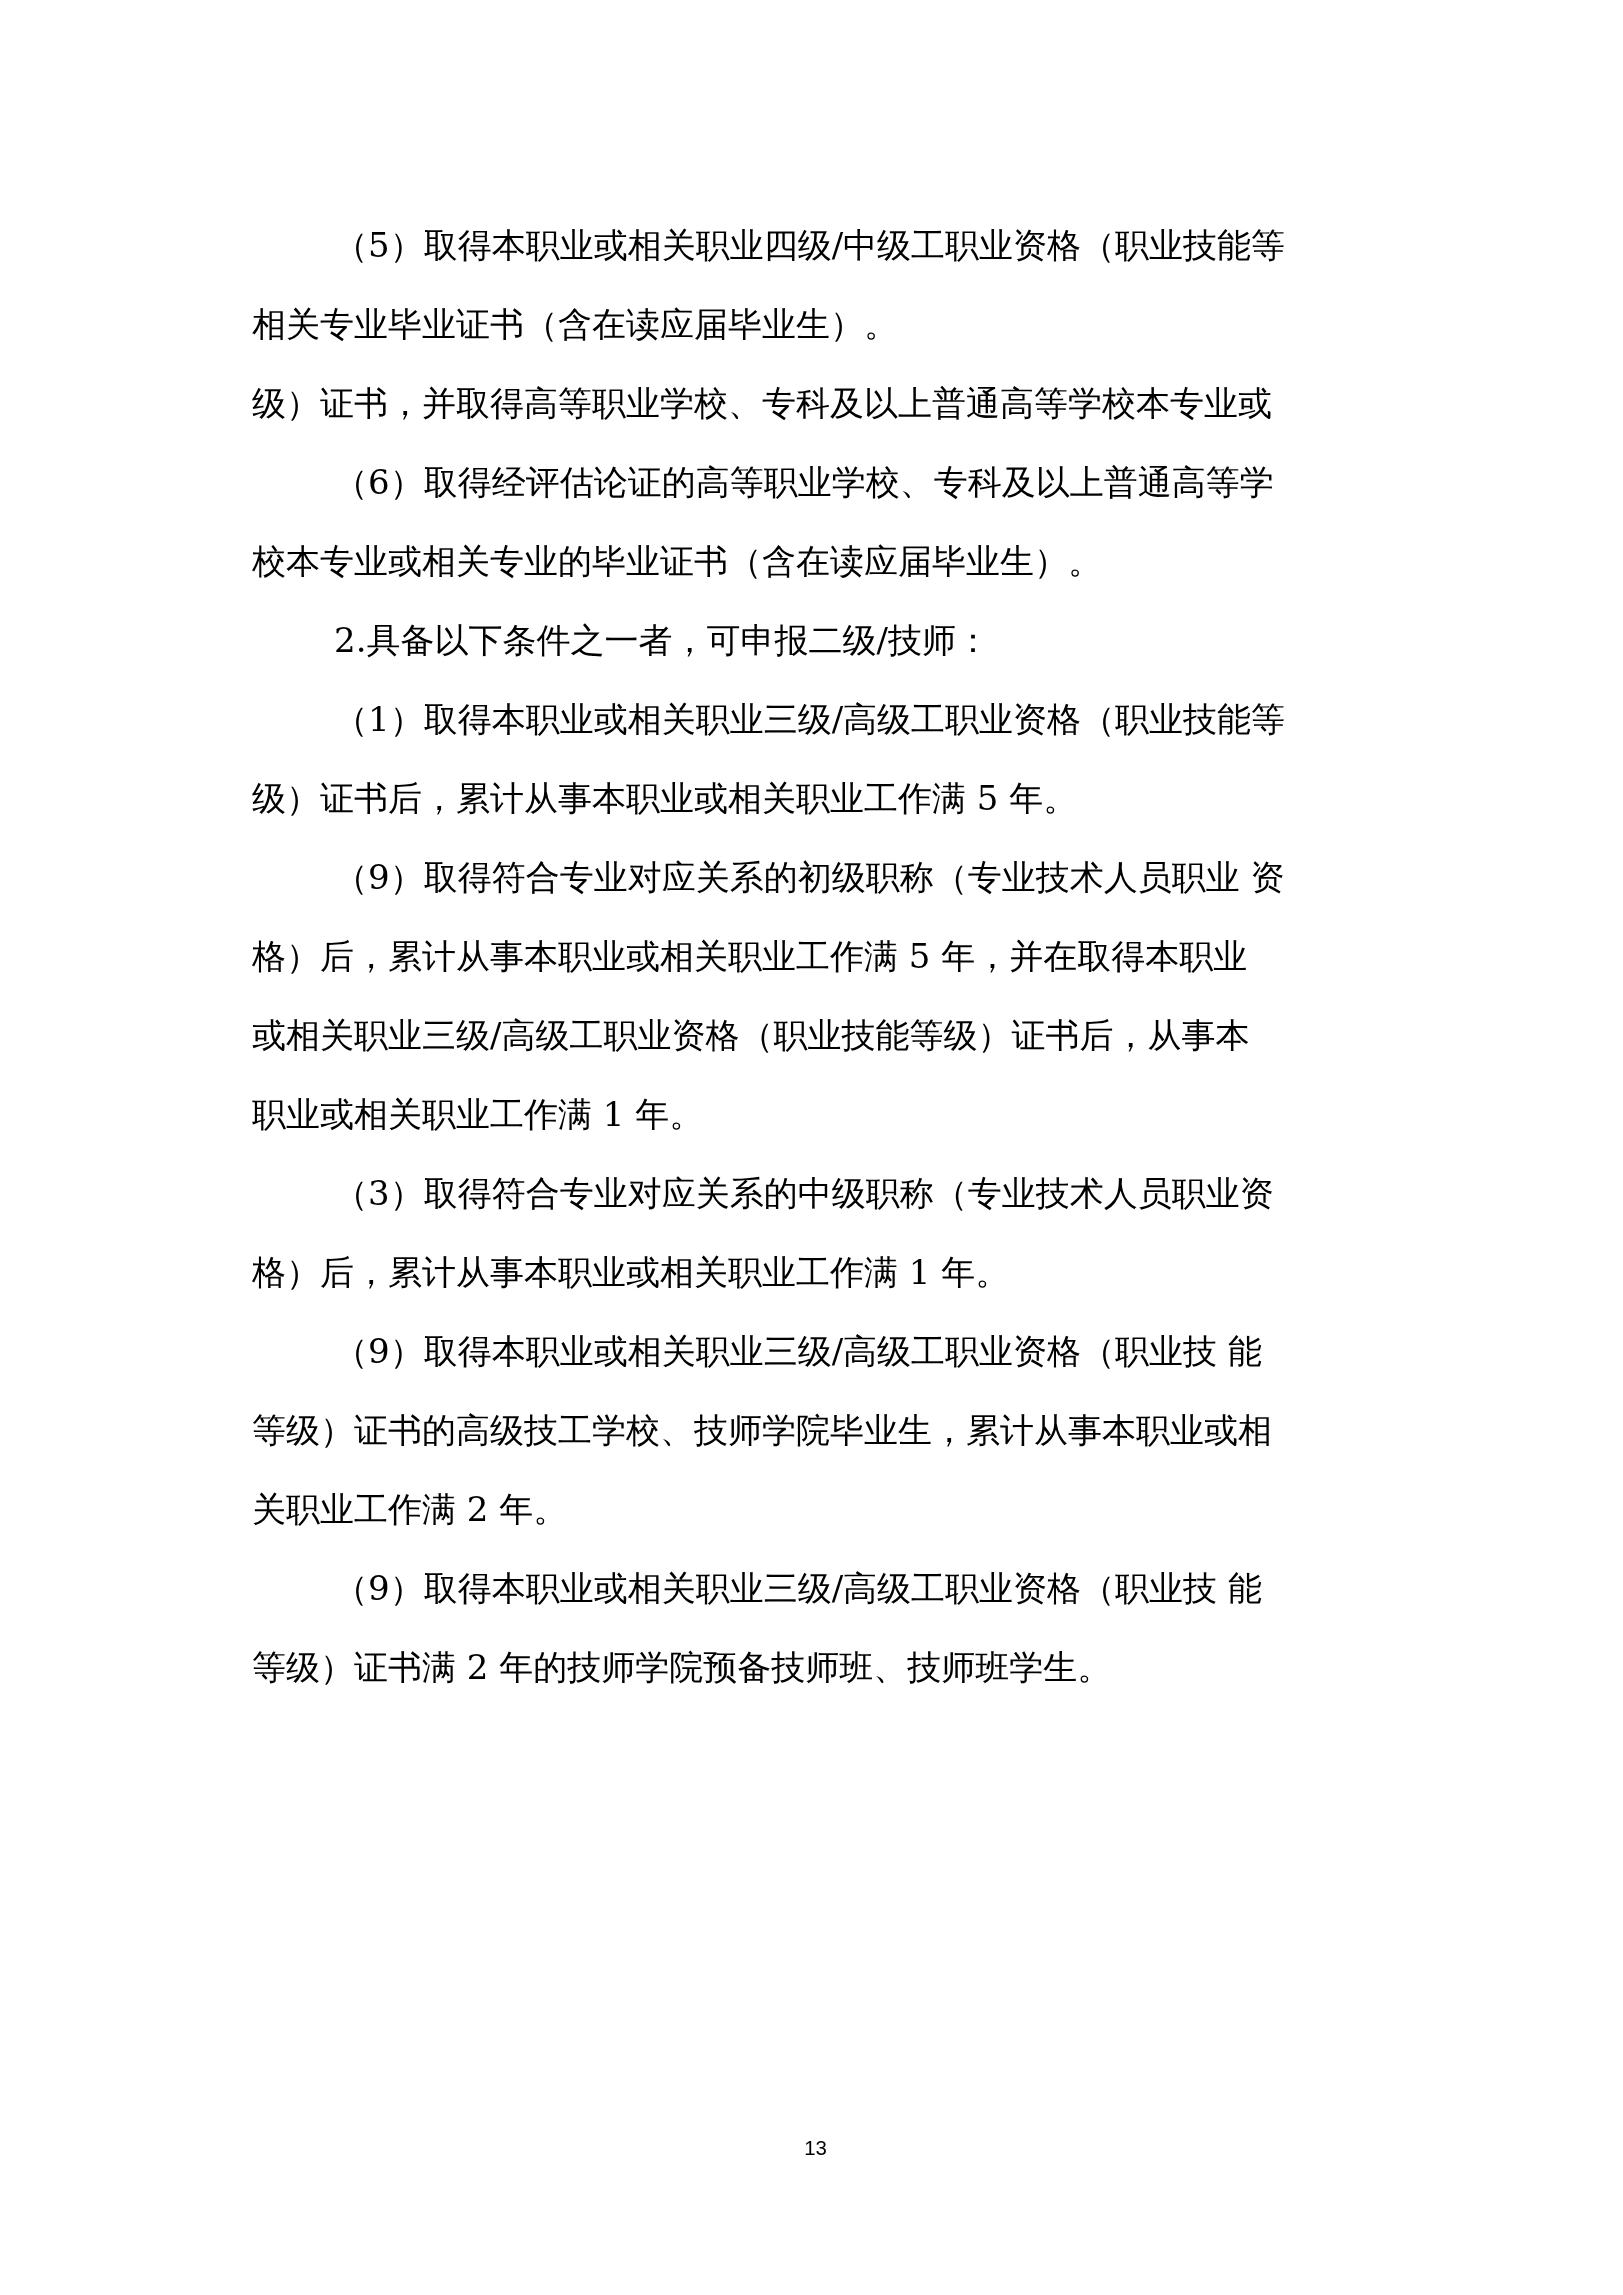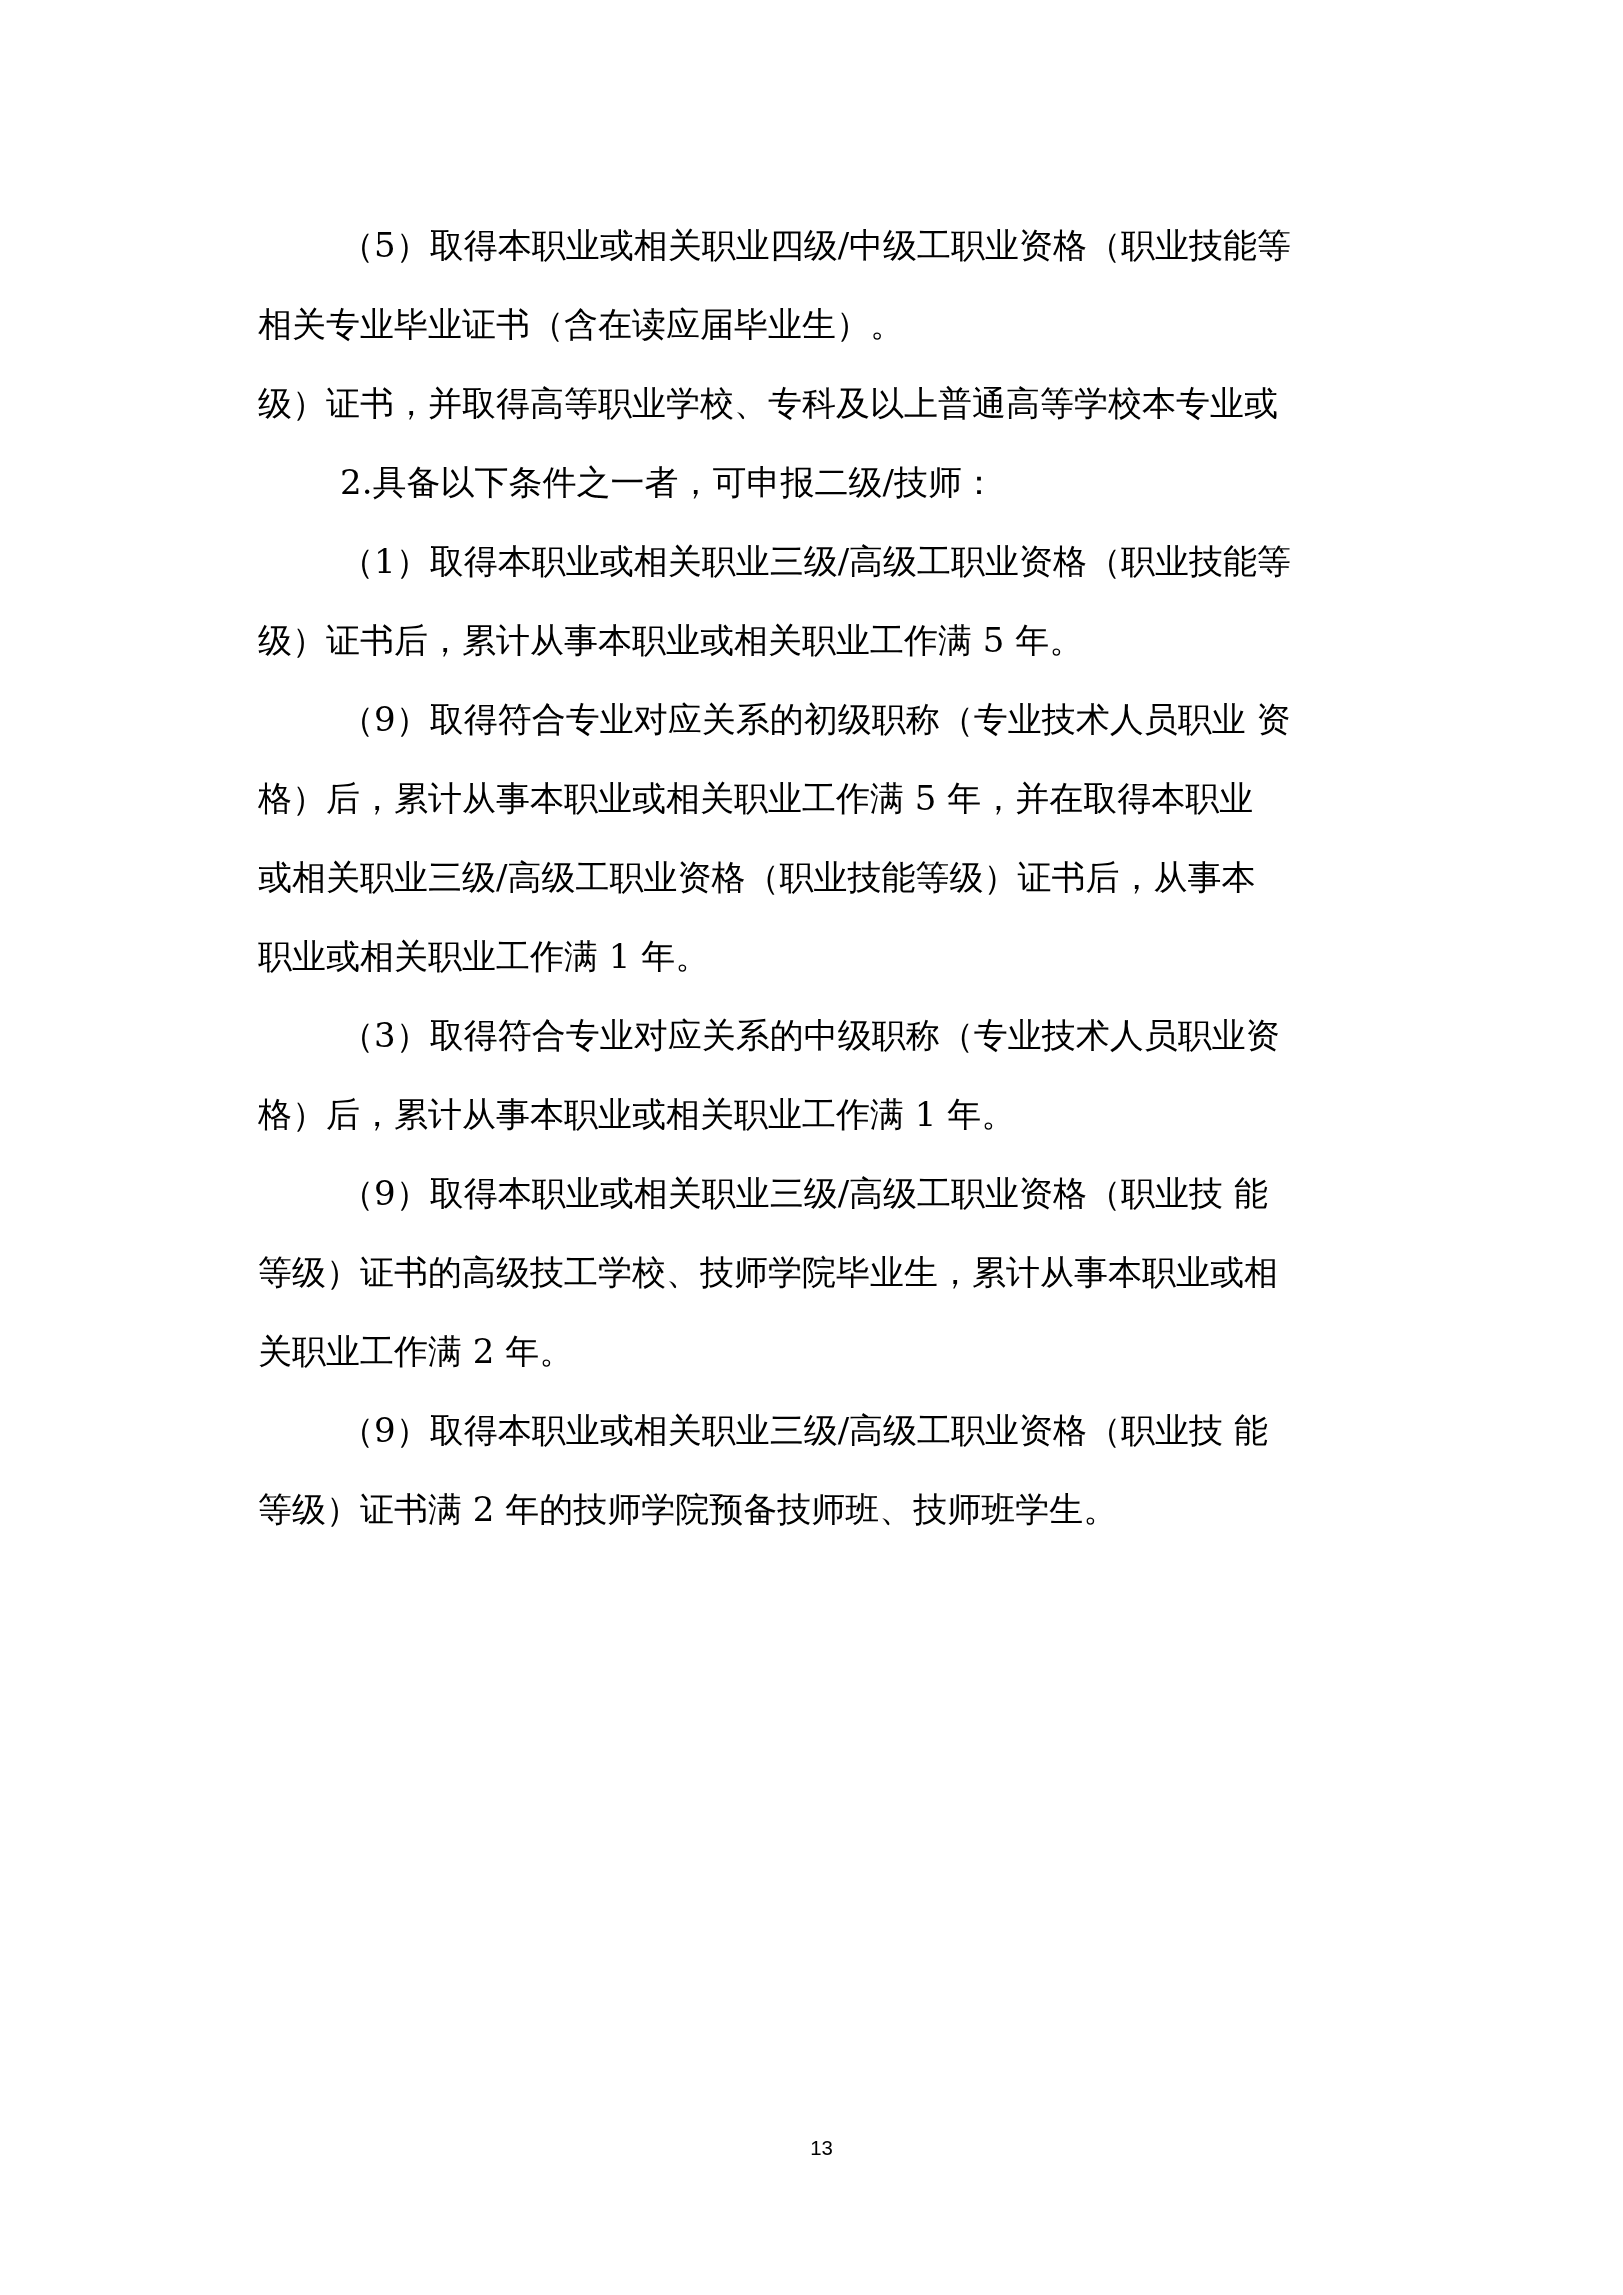--- a/index.html
+++ b/index.html
@@ -8,21 +8,21 @@
       background: #ffffff;
     }
     body {
       width: 1623px;
       height: 2295px;
       position: relative;
       overflow: hidden;
     }
     .page {
       position: absolute;
-      left: 10px; top: 0;
+      left: 4px; top: 0;
       width: 1425px;
       height: 2295px;
       background: #ffffff;
     }
     .content {
       position: absolute;
       left: 248px;
       top: 220px;
       width: 1132px;
       font-family: "DejaVu Serif", "Liberation Serif", serif;
@@ -58,20 +58,24 @@
 
 <div class="page">
   <div class="content">
 
     <p class="para">
       <span class="line indent">（5）取得本职业或相关职业四级/中级工职业资格（职业技能等</span>
       <span class="line">相关专业毕业证书（含在读应届毕业生）。</span>
       <span class="line">级）证书，并取得高等职业学校、专科及以上普通高等学校本专业或</span>
     </p>
 
+    <p class="para">
+      <span class="line indent">（6）取得经评估论证的高等职业学校、专科及以上普通高等学</span>
+      <span class="line">校本专业或相关专业的毕业证书（含在读应届毕业生）。</span>
+    </p>
 
     <p class="para">
       <span class="line indent">2.具备以下条件之一者，可申报二级/技师：</span>
     </p>
 
     <p class="para">
       <span class="line indent">（1）取得本职业或相关职业三级/高级工职业资格（职业技能等</span>
       <span class="line">级）证书后，累计从事本职业或相关职业工作满 5 年。</span>
     </p>
 

